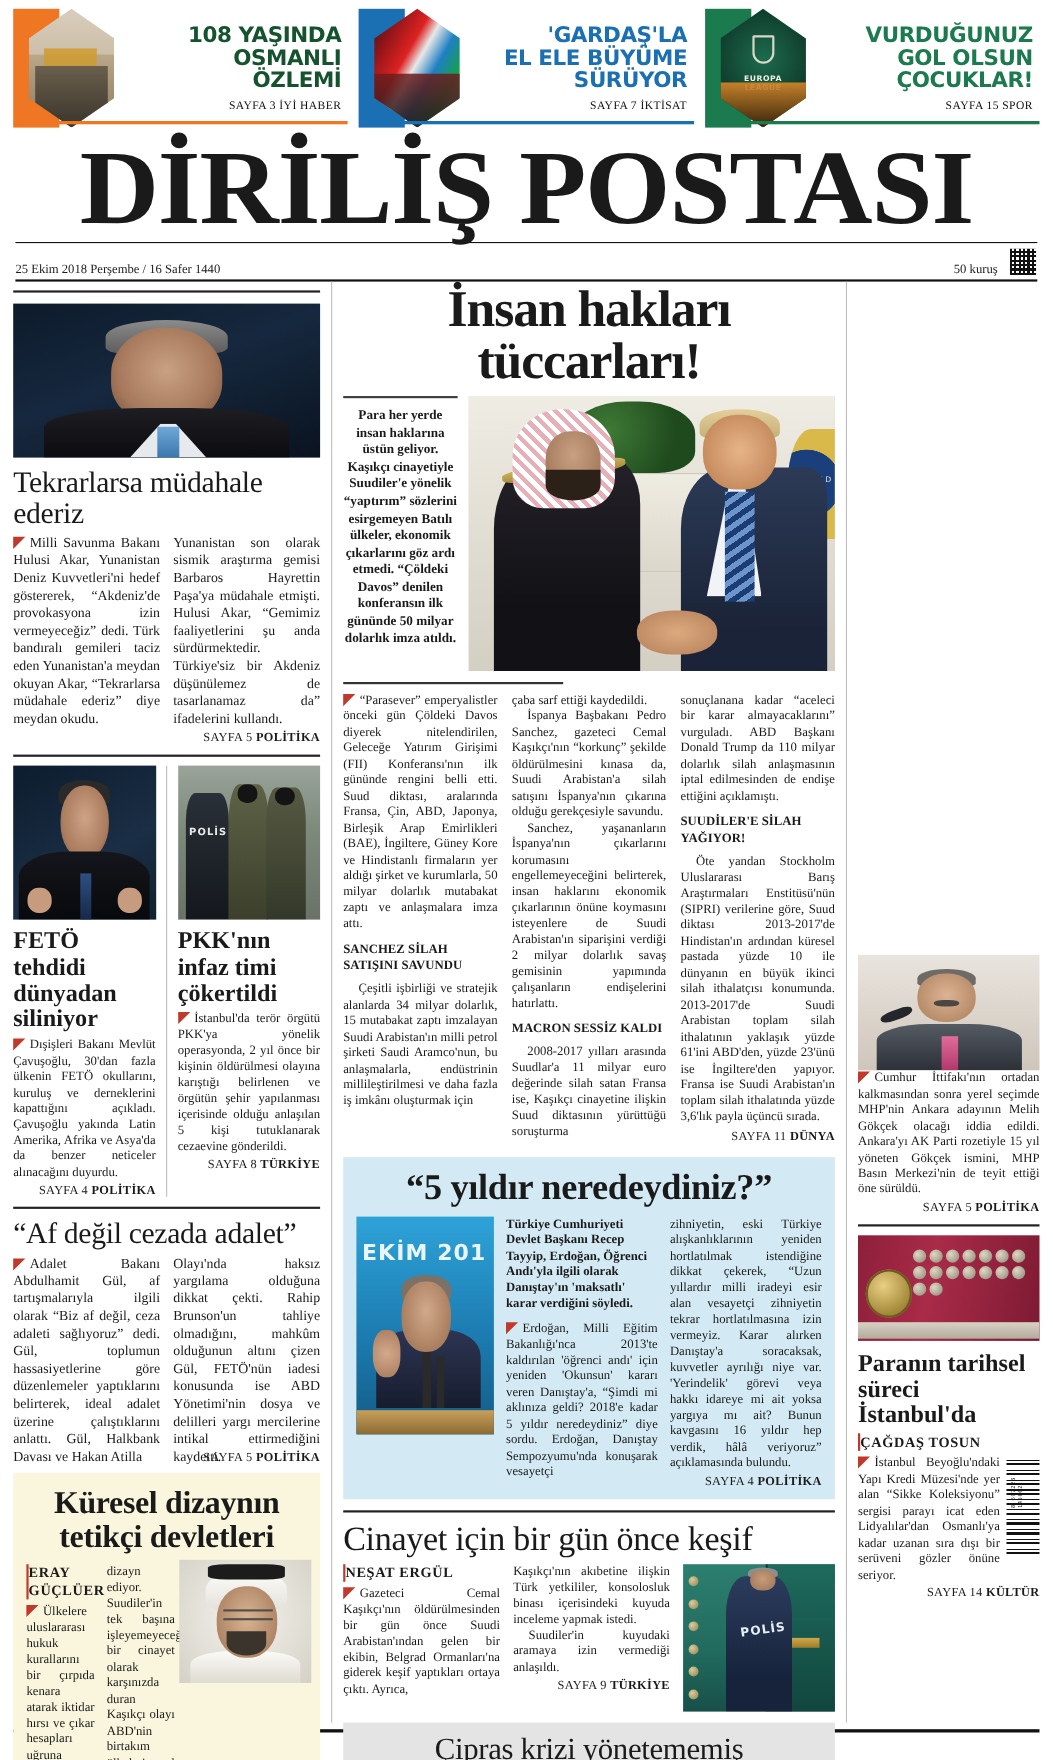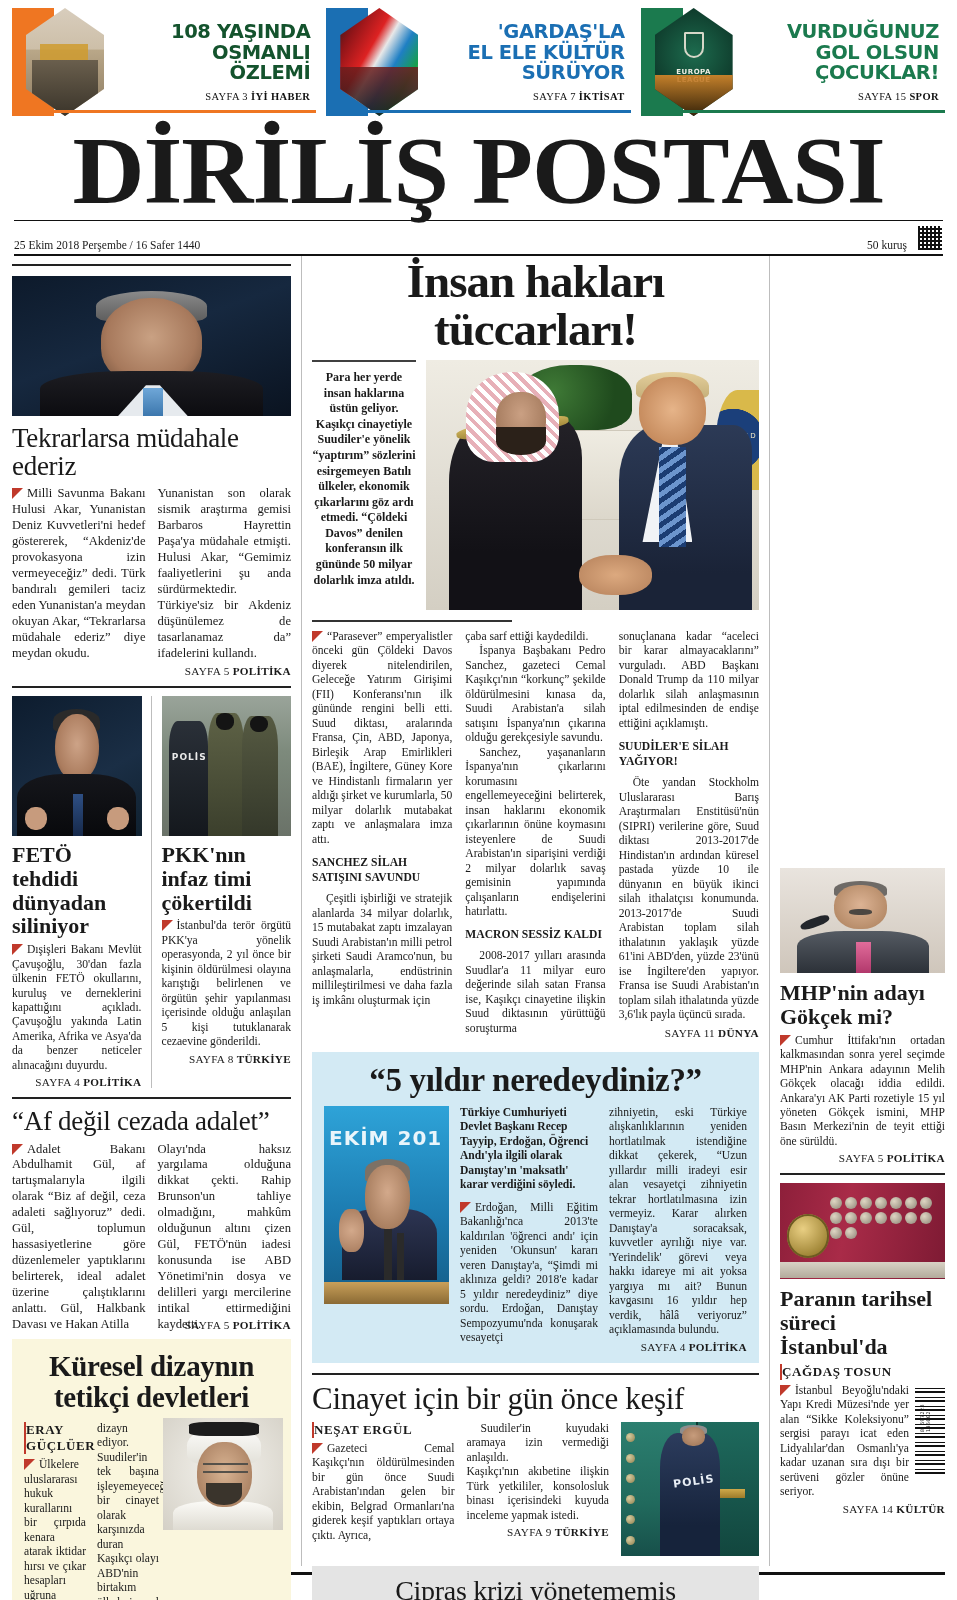--- a/index.html
+++ b/index.html
@@ -22,21 +22,21 @@
     clip-path: polygon(50% 0%, 100% 25%, 100% 75%, 50% 100%, 0% 75%, 0% 25%);
     margin-left: -28px;
   }
   .promo-hex .ph-img { position: absolute; inset: 0; }
   .promo-text { flex: 1; display: flex; flex-direction: column; justify-content: center;
     align-items: flex-end; padding-right: 6px; padding-left: 8px; }
   .promo-title { font-family: "DejaVu Sans", sans-serif; font-weight: bold; font-size: 19.5px;
     line-height: 1.06; text-align: right; letter-spacing: -0.4px; }
   .promo-sayfa { font-size: 10.5px; letter-spacing: .4px; margin-top: 7px; text-align: right;
     font-family: "Liberation Serif", serif; color:#111; }
-  .promo-sayfa b { font-weight: bold; }
+  .promo-sayfa b { font-weight: normal; }
   .promo-underline { position: absolute; left: 6px; right: 0; bottom: 3px; height: 3px; }
 
   
   .img-camp { background:
       linear-gradient(#d8cdbd 0%, #cdbfa8 38%, #b9a788 39%, #a9977a 60%, #8b7b62 100%); }
   .img-camp:after { content:""; position:absolute; left:8%; top:48%; width:84%; height:52%;
       background: linear-gradient(#6a5f4d, #3a342a); }
   .img-camp:before { content:""; position:absolute; left:18%; top:33%; width:62%; height:16%;
       background:#cf9b2e; opacity:.85; }
   .img-flags { background: linear-gradient(120deg,#1b1b1b 0%, #8d1418 18%, #d22 38%, #e8e8e8 48%, #1f7fc4 62%, #16a04a 78%, #d9d9d9 100%); }
@@ -283,21 +283,21 @@
     </div>
 
     <div class="promo">
       <div class="promo-body">
         <div class="promo-colorblock" style="background:#1b6fb3"></div>
         <div class="promo-hex">
           <div class="ph-img img-flags"></div>
         </div>
         <div class="promo-text">
           <div class="promo-title" style="color:#1b6fb3; white-space:pre-line">'GARDAŞ'LA
-EL ELE KÜLTÜR
+EL ELE BÜYÜME
 SÜRÜYOR</div>
           <div class="promo-sayfa"><span>SAYFA 7 </span><b>İKTİSAT</b></div>
         </div>
       </div>
       <div class="promo-underline" style="background:#1b6fb3"></div>
     </div>
 
     <div class="promo">
       <div class="promo-body">
         <div class="promo-colorblock" style="background:#1b7a4e"></div>
@@ -500,22 +500,22 @@
       <div class="rule-thick" style="margin:10px 0 8px 0"></div>
 
       <div>
         <h2 class="hl-xl" style="font-size:31px; margin-bottom:7px">Cinayet için bir gün önce keşif</h2>
         <div style="display:flex; gap:12px">
           <div style="flex:1">
             <div class="byline">NEŞAT ERGÜL</div>
             <p class="body-sm"><span class="redtri"></span><span>Gazeteci Cemal Kaşıkçı'nın öldürülmesinden bir gün önce Suudi Arabistan'ından gelen bir ekibin, Belgrad Ormanları'na giderek keşif yaptıkları ortaya çıktı. Ayrıca,</span></p>
           </div>
           <div style="flex:1">
+            <p class="body-sm">Kaşıkçı'nın akıbetine ilişkin Türk yetkililer, konsolosluk binası içerisindeki kuyuda inceleme yapmak istedi.</p>
             <p class="body-sm" style="text-indent:14px">Suudiler'in kuyudaki aramaya izin vermediği anlaşıldı.</p>
-            <p class="body-sm">Kaşıkçı'nın akıbetine ilişkin Türk yetkililer, konsolosluk binası içerisindeki kuyuda inceleme yapmak istedi.</p>
             <div class="sayfa"><span>SAYFA 9 </span><b>TÜRKİYE</b></div>
           </div>
           <div class="photo ph-polis" style="width:138px; flex:0 0 138px; height:134px">
             <div class="door"></div>
               <div class="studs">
                 <i></i>
                 <i></i>
                 <i></i>
                 <i></i>
                 <i></i>
@@ -543,21 +543,20 @@
 
       <div>
         <div class="photo ph-gokcek" style="height:105px">
           <div class="suit"></div>
             <div class="tie"></div>
             <div class="hair"></div>
             <div class="head"></div>
             <div class="mous"></div>
             <div class="micg"></div>
         </div>
-        <h3 class="hl-l" style="margin:8px 0 5px 0">MHP'nin adayı Gökçek mi?</h3>
         <p class="body-sm"><span class="redtri"></span><span>Cumhur İttifakı'nın ortadan kalkmasından sonra yerel seçimde MHP'nin Ankara adayının Melih Gökçek olacağı iddia edildi. Ankara'yı AK Parti rozetiyle 15 yıl yöneten Gökçek ismini, MHP Basın Merkezi'nin de teyit ettiği öne sürüldü.</span></p>
         <div class="sayfa"><span>SAYFA 5 </span><b>POLİTİKA</b></div>
       </div>
 
       <div class="rule-thick"></div>
 
       <div class="clearfix">
         <div class="photo ph-coins" style="height:96px">
           <div class="row">
               <i></i>

